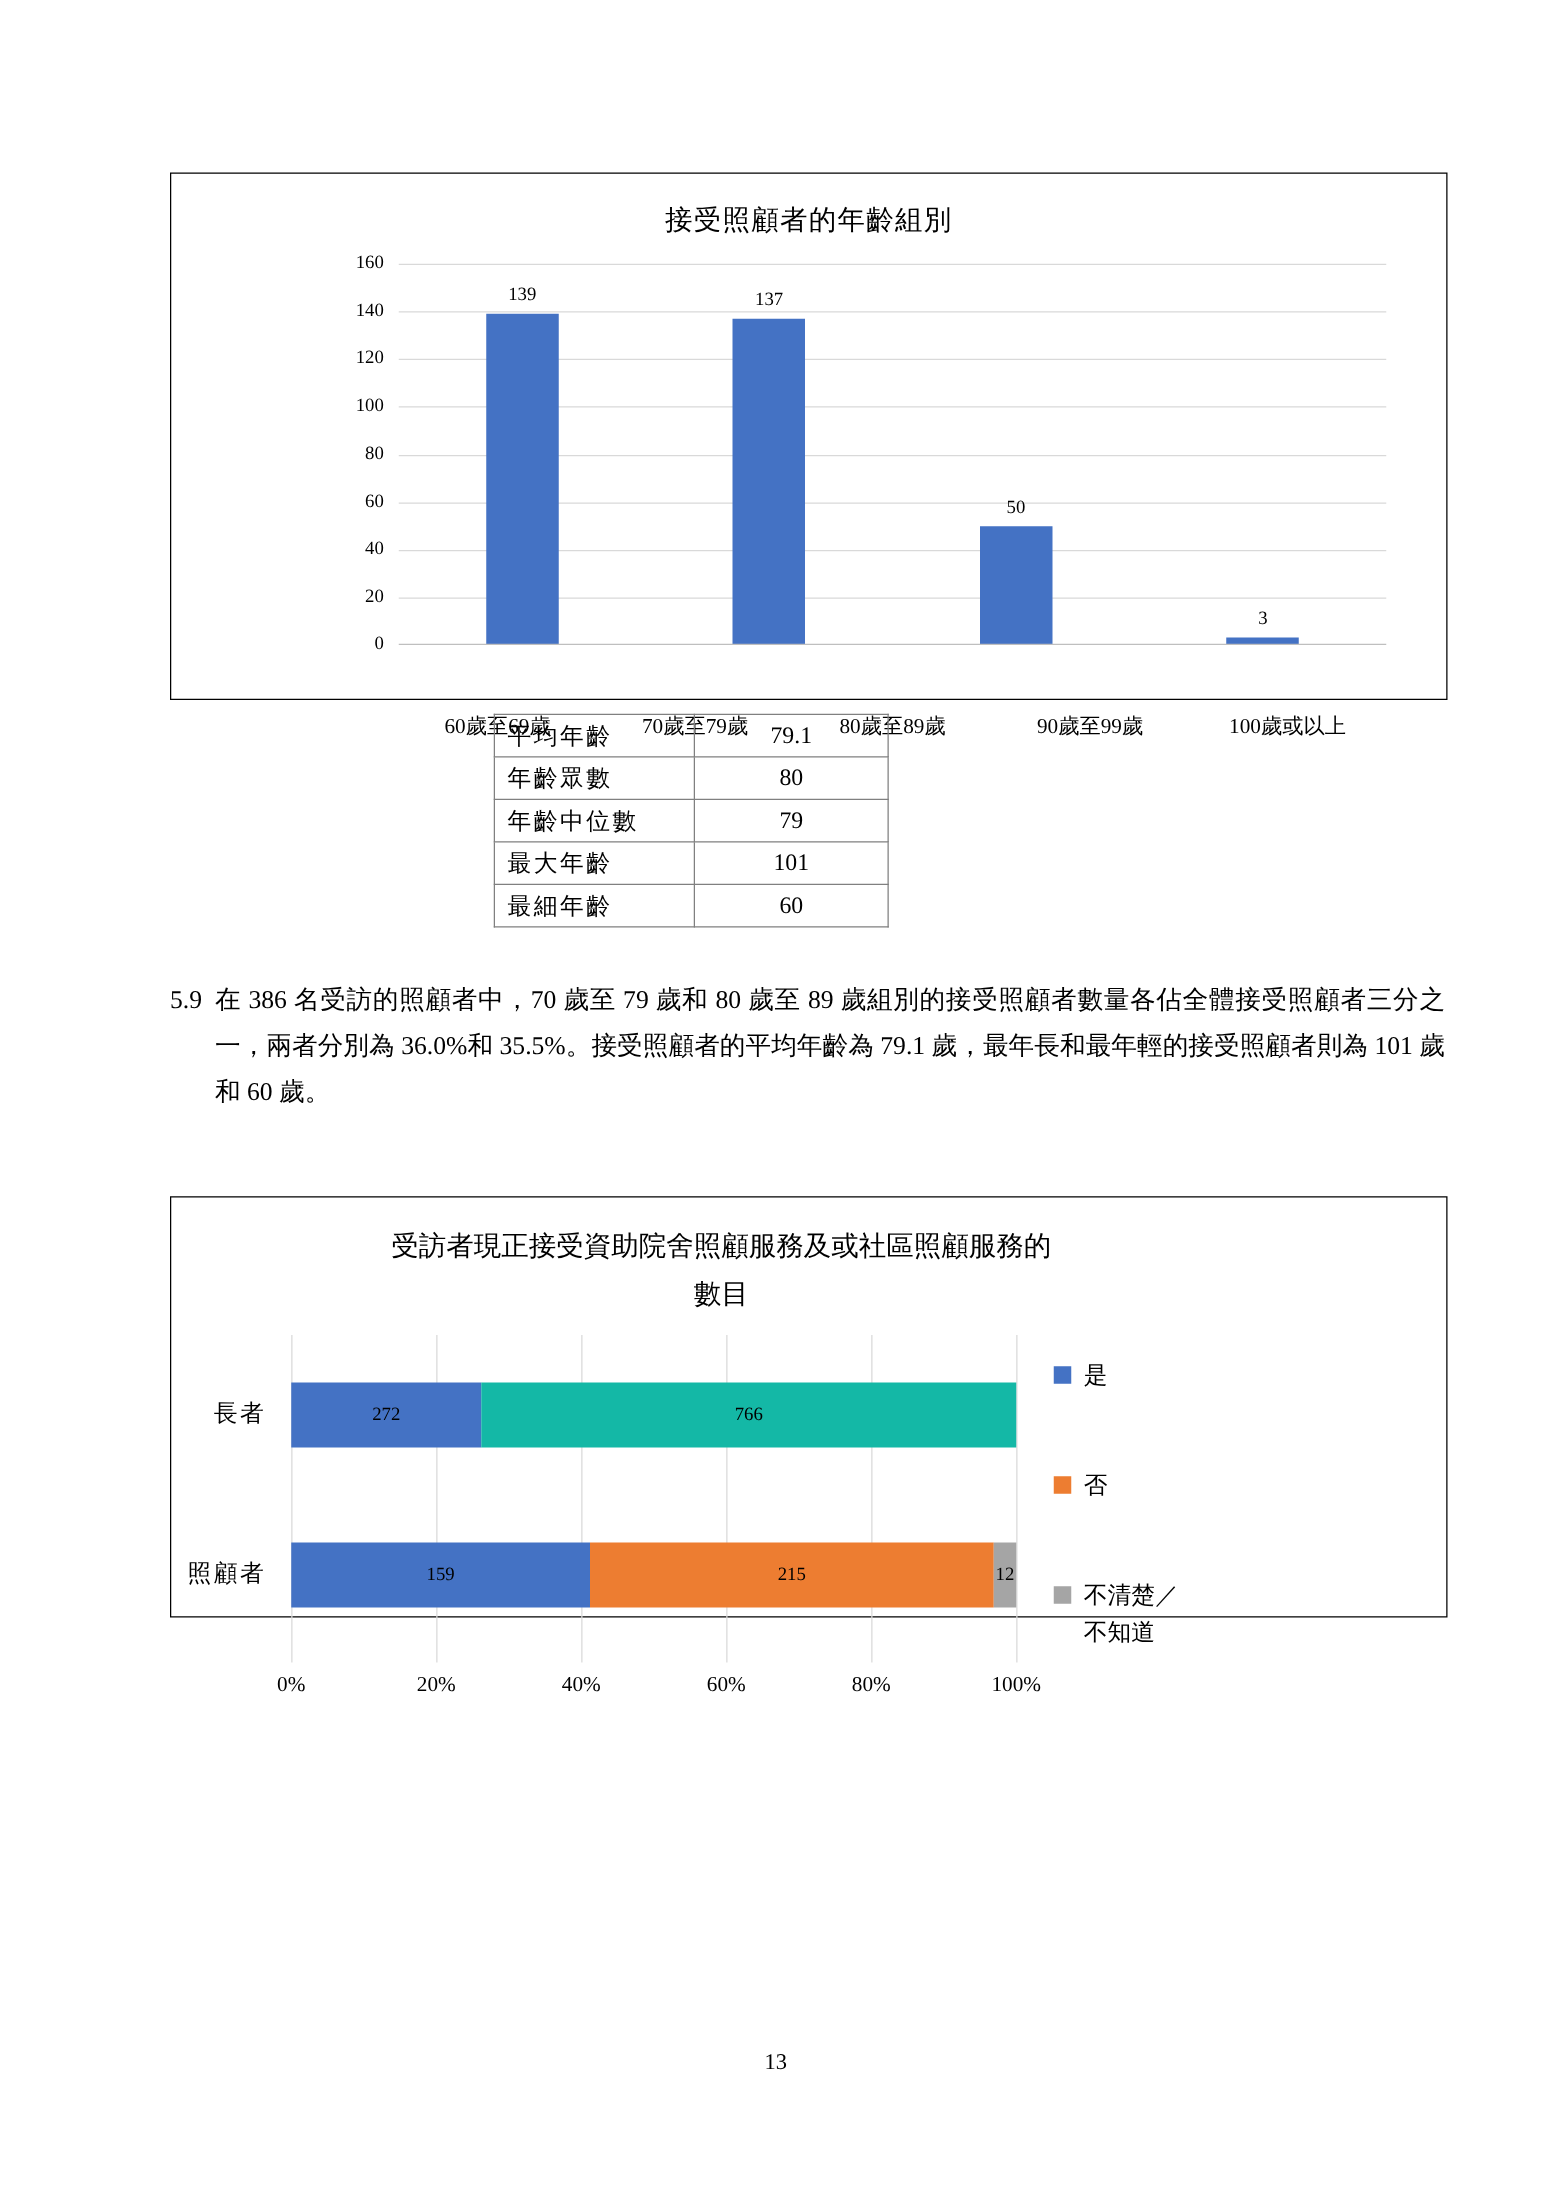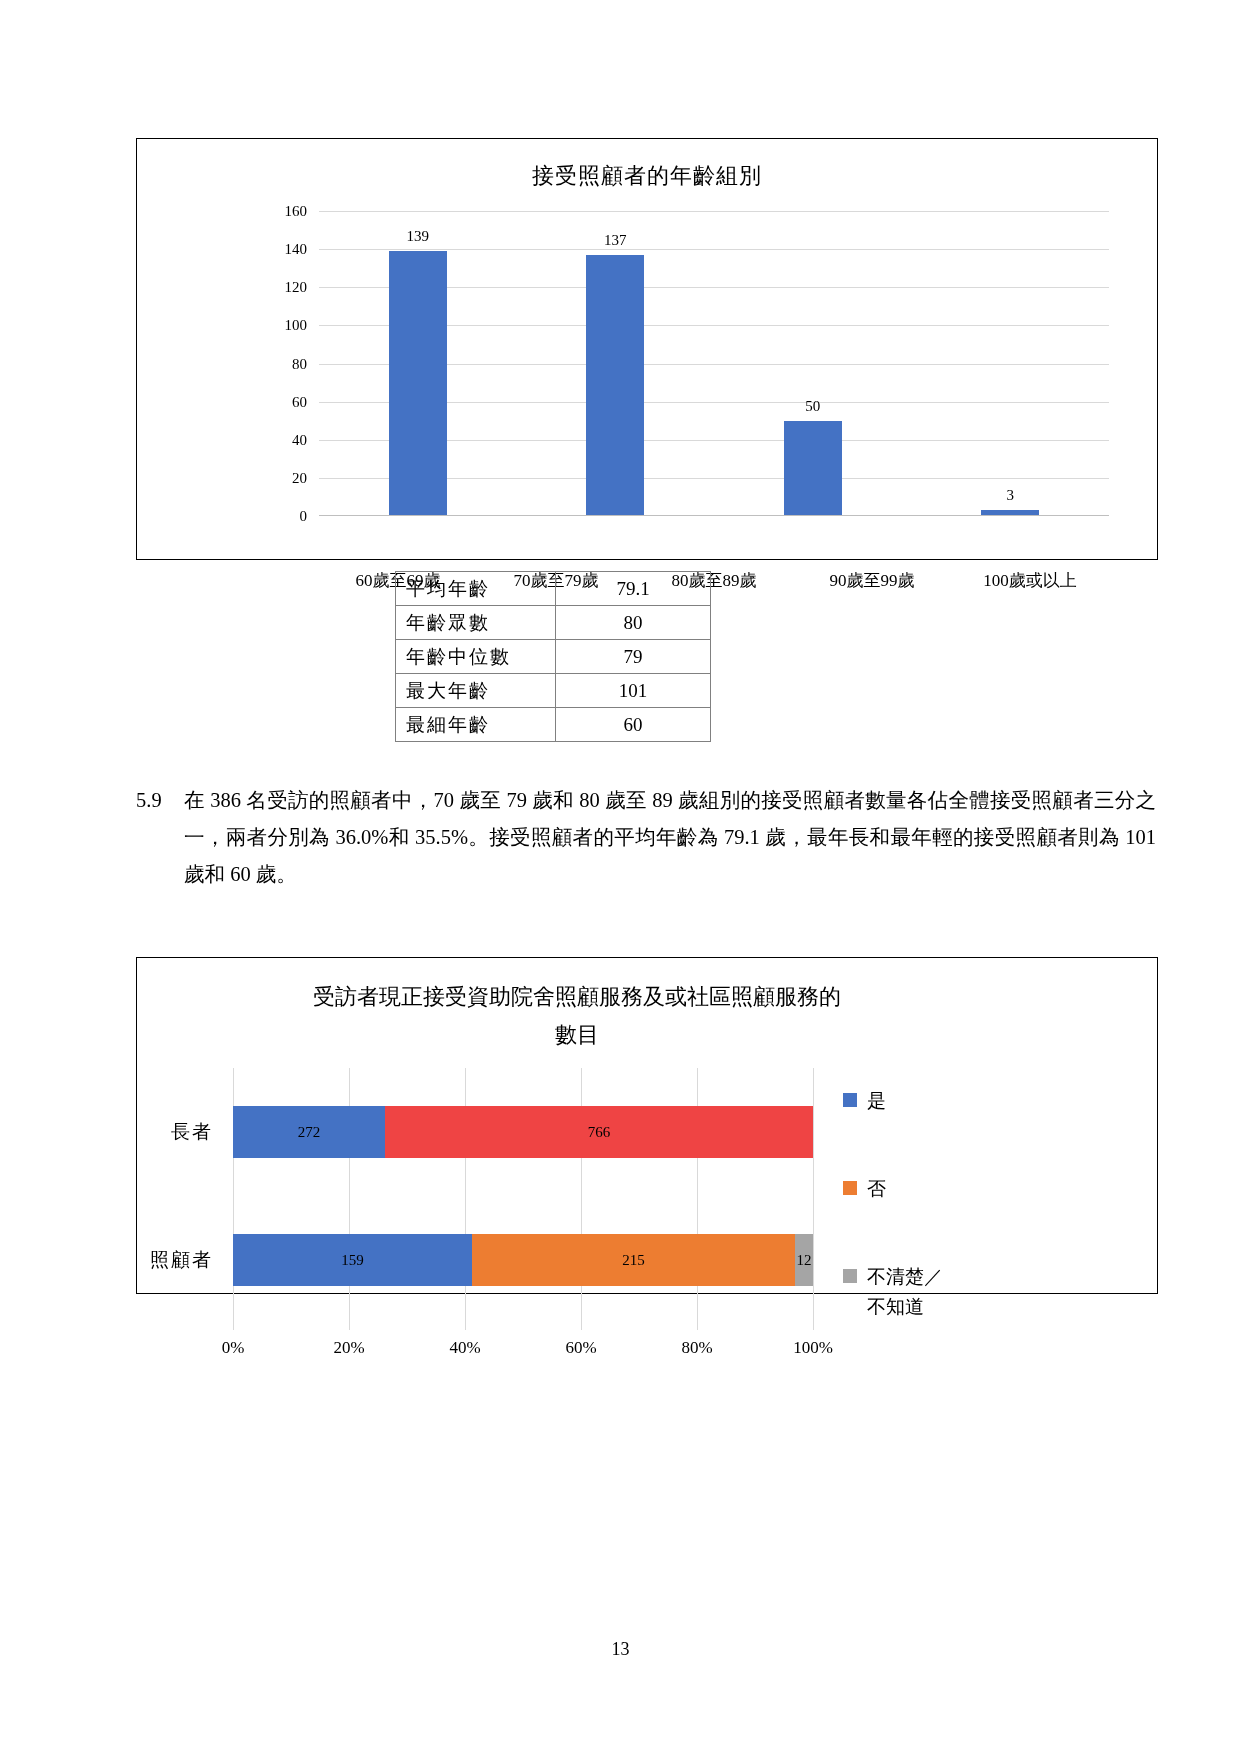--- a/index.html
+++ b/index.html
@@ -144,21 +144,21 @@
     width: 1020px;
     font-size: 20.5px;
     line-height: 37px;
   }
   .para-num {
     position: absolute;
     left: 0;
     top: 0;
   }
   .para-body {
-    margin-left: 48px;
+    margin-left: 36px;
     text-align: justify;
   }
 
   
   .chart2-box {
     position: absolute;
     left: 136px;
     top: 957px;
     width: 1022px;
     height: 337px;
@@ -358,21 +358,21 @@
         <div class="c2-vgrid" style="left: 116px;"></div>
         <div class="c2-vgrid" style="left: 232px;"></div>
         <div class="c2-vgrid" style="left: 348px;"></div>
         <div class="c2-vgrid" style="left: 464px;"></div>
         <div class="c2-vgrid" style="left: 580px;"></div>
       </div>
     <div id="c2-rows">
         <div class="c2-row" style="top: 38px;">
           <div class="c2-cat" style="line-height: 52px;">長者</div>
           <div class="c2-seg" style="width: 26.2042%; background: rgb(68, 114, 196);">272</div>
-          <div class="c2-seg" style="width: 73.7958%; background: #ef4444;">766</div>
+          <div class="c2-seg" style="width: 73.7958%; background: #14b8a6;">766</div>
         </div>
         <div class="c2-row" style="top: 166px;">
           <div class="c2-cat" style="line-height: 52px;">照顧者</div>
           <div class="c2-seg" style="width: 41.1917%; background: rgb(68, 114, 196);">159</div>
           <div class="c2-seg" style="width: 55.6995%; background: rgb(237, 125, 49);">215</div>
           <div class="c2-seg" style="width: 3.10881%; background: rgb(165, 165, 165);">12</div>
         </div>
       </div>
   </div>
 

